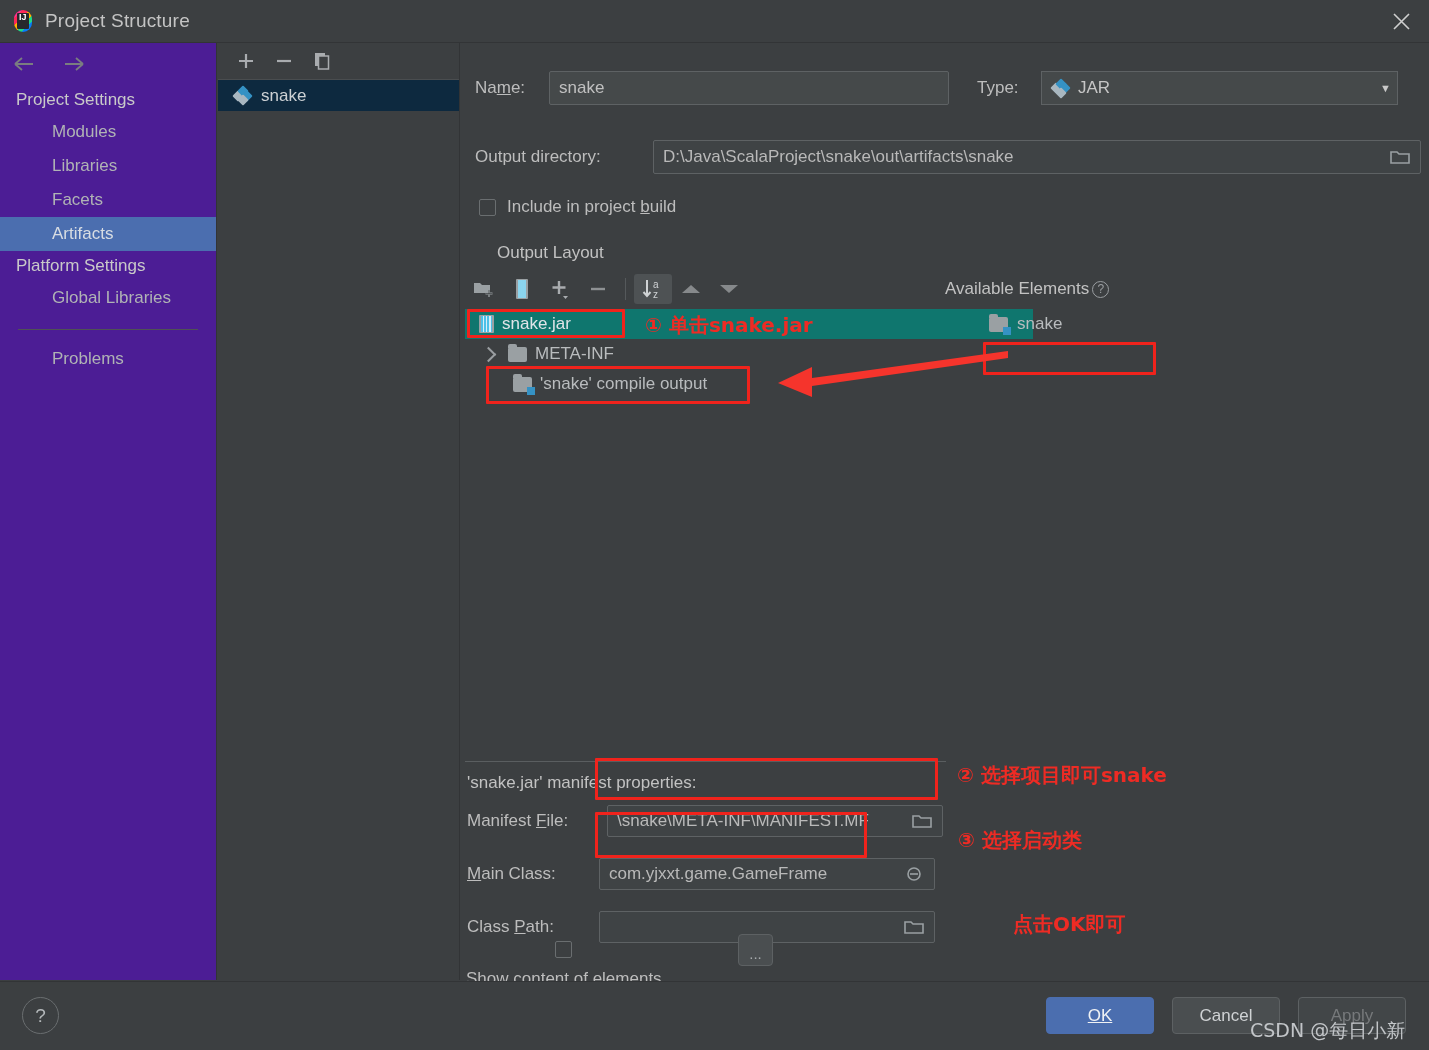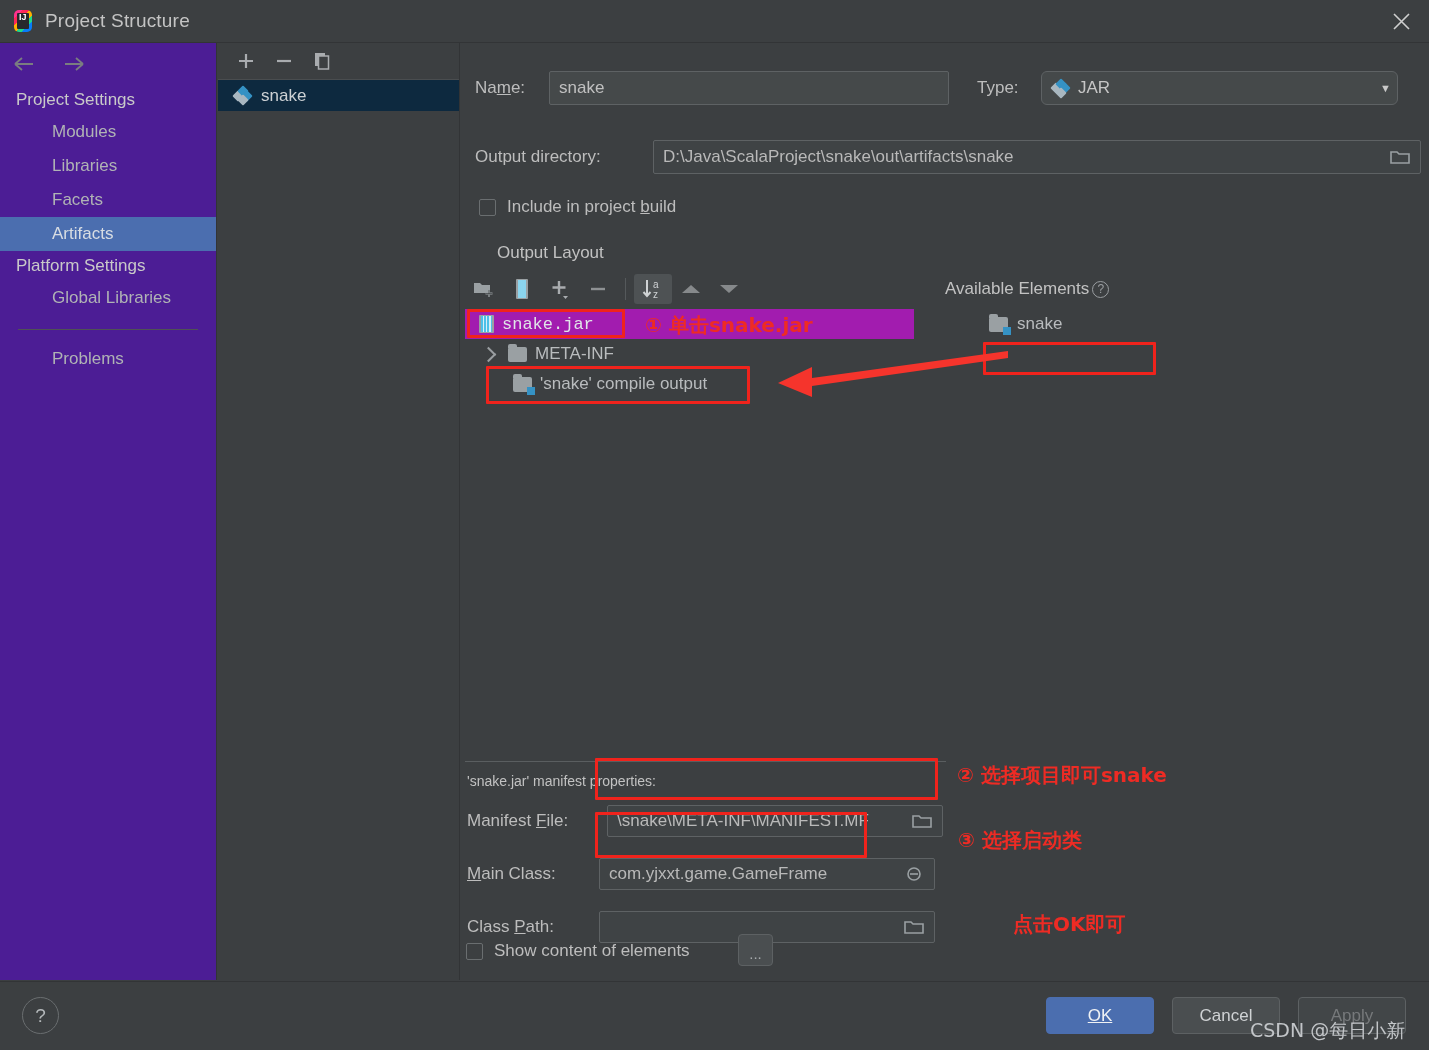--- a/index.html
+++ b/index.html
@@ -18,21 +18,21 @@
 
   
   .titlebar {
     position: absolute; left: 0; top: 0; width: 1429px; height: 43px;
     background: #3c3f41;
     border-bottom: 1px solid #323436;
     display: flex; align-items: center;
   }
   .ij-logo {
     width: 18px; height: 22px; margin-left: 14px; position: relative;
-    border-radius: 5px; overflow: hidden; flex: 0 0 auto;
+    border-radius: 11px; overflow: hidden; flex: 0 0 auto;
     background:
       linear-gradient(135deg,#ff318c 0%,#ff318c 22%,#fe2857 22%,#fe2857 40%,#ffb000 40%,#ffb000 58%,#21d789 58%,#21d789 74%,#087cfa 74%,#087cfa 100%);
   }
   .ij-logo .inner {
     position: absolute; left: 3px; top: 3px; right: 3px; bottom: 3px;
     background: #27282c; border-radius: 1px;
     color: #fff; font-size: 9px; font-weight: bold;
     display: flex; align-items: flex-start; justify-content: flex-start;
     padding-left: 2px; line-height: 9px;
     font-family: "Liberation Sans", sans-serif;
@@ -110,37 +110,37 @@
   }
   .field.readonly { background: #3f4345; color: #b9b9b9; }
 
   .row-name  { position: absolute; left: 14px; top: 28px; display:flex; align-items:center; }
   .row-name .lbl { width: 74px; }
   .name-input { width: 400px; height: 34px; }
 
   .type-label { position: absolute; left: 516px; top: 28px; line-height: 34px; }
   .type-combo {
     position: absolute; left: 580px; top: 28px; width: 357px; height: 34px;
-    background: #45494a; border: 1px solid #5e6264; border-radius: 6px;
+    background: #45494a; border: 1px solid #5e6264; border-radius: 0;
     display: flex; align-items: center; padding: 0 6px 0 10px; font-size:17px; color:#c6c6c6;
   }
   .type-combo .caret { margin-left: auto; color: #c9c9c9; font-size: 11px; }
 
   .row-outdir { position: absolute; left: 14px; top: 97px; display: flex; align-items: center; }
   .row-outdir .lbl { width: 178px; }
   .outdir-input { width: 768px; height: 34px; position: relative; }
   .folder-ico { margin-left: auto; color: #9aa0a3; display:flex; }
 
   .chk-row { position: absolute; display: flex; align-items: center; gap: 11px; }
   .chk {
     width: 17px; height: 17px; border: 1px solid #6a6e70; border-radius: 2px;
     background: #3c3f41;
   }
   .chk-include { left: 18px; top: 154px; }
-  .chk-show    { left: 5px; top: 898px; }
+  .chk-show    { left: 5px; top: 898px; flex-direction: column; }
 
   .out-layout-title { position: absolute; left: 36px; top: 200px; font-size: 17px; color: #c2c2c2; }
 
   
   .ol-toolbar {
     position: absolute; left: 4px; top: 228px; width: 960px; height: 36px;
     display: flex; align-items: center; gap: 0px;
   }
   .ol-btn { width: 38px; height: 30px; display: flex; align-items: center; justify-content: center; color: #a9acaf; position: relative;}
   .ol-btn.active { background: #4e5254; border-radius: 3px; }
@@ -158,21 +158,21 @@
   }
 
   
   .tree {
     position: absolute; left: 4px; top: 266px; width: 481px; height: 450px;
   }
   .tree-row {
     height: 30px; display: flex; align-items: center; font-size: 17px; color: #b9bcbe;
     padding-left: 14px; gap: 8px;
   }
-  .tree-row.selected { background: #a21caf; color: #e0e4e8; width: 449px; font-family: Liberation Mono, monospace;}
+  .tree-row.selected { background: #0f766e; color: #e0e4e8; width: 568px;}
   .tree-row .indent { width: 26px; flex: 0 0 auto; }
 
   .jar-ico { width: 15px; height: 18px; flex:0 0 auto; position: relative;
     background: #9aa0a3; border-radius: 1px; overflow:hidden;}
   .jar-ico::after {
     content:""; position:absolute; left:2px; top:1px; width:11px; height:16px;
     background: repeating-linear-gradient(to right,#4cc0e8 0 1.6px,#d7eef7 1.6px 3.2px);
   }
   .folder-plain {
     width: 19px; height: 15px; flex: 0 0 auto; position: relative;
@@ -195,21 +195,21 @@
   
   .avail-tree { position: absolute; left: 486px; top: 266px; width: 480px; }
   .avail-row {
     height: 30px; display: flex; align-items: center; gap: 9px; padding-left: 42px;
     font-size: 17px; color: #b9bcbe;
   }
 
   
   .hdiv { position: absolute; left: 4px; top: 718px; width: 481px; height: 1px; background: #5a5e60; }
 
-  .manifest-title { position: absolute; left: 6px; top: 730px; font-size: 14px; color: #c2c2c2; }
+  .manifest-title { position: absolute; left: 6px; top: 730px; font-size: 17px; color: #c2c2c2; }
 
   .mrow { position: absolute; display: flex; align-items: center; }
   .m-manifest { left: 6px; top: 762px; gap: 8px; }
   .m-main     { left: 6px; top: 815px; }
   .m-class    { left: 6px; top: 868px; }
   .mlabel { width: 132px; font-size: 17px; color: #bdbdbd; }
   .mfield { width: 336px; height: 32px; }
 
   .dots-btn {
     position: absolute; left: 277px; top: 891px; width: 35px; height: 32px;

